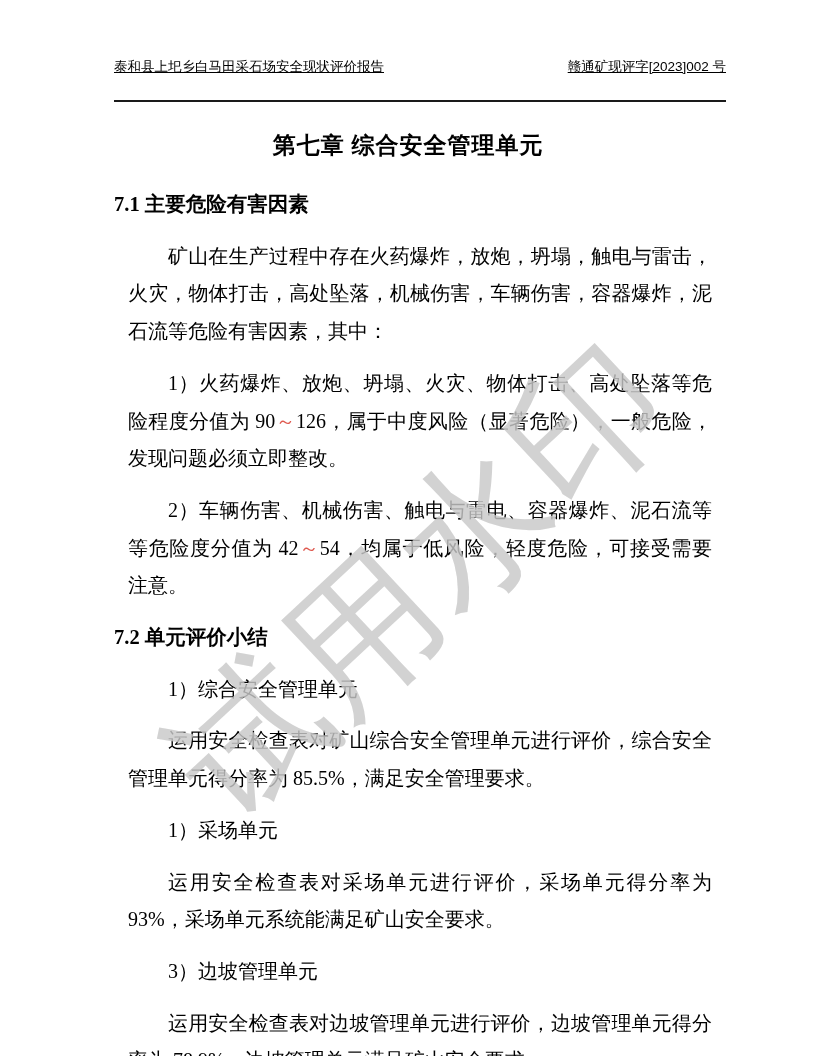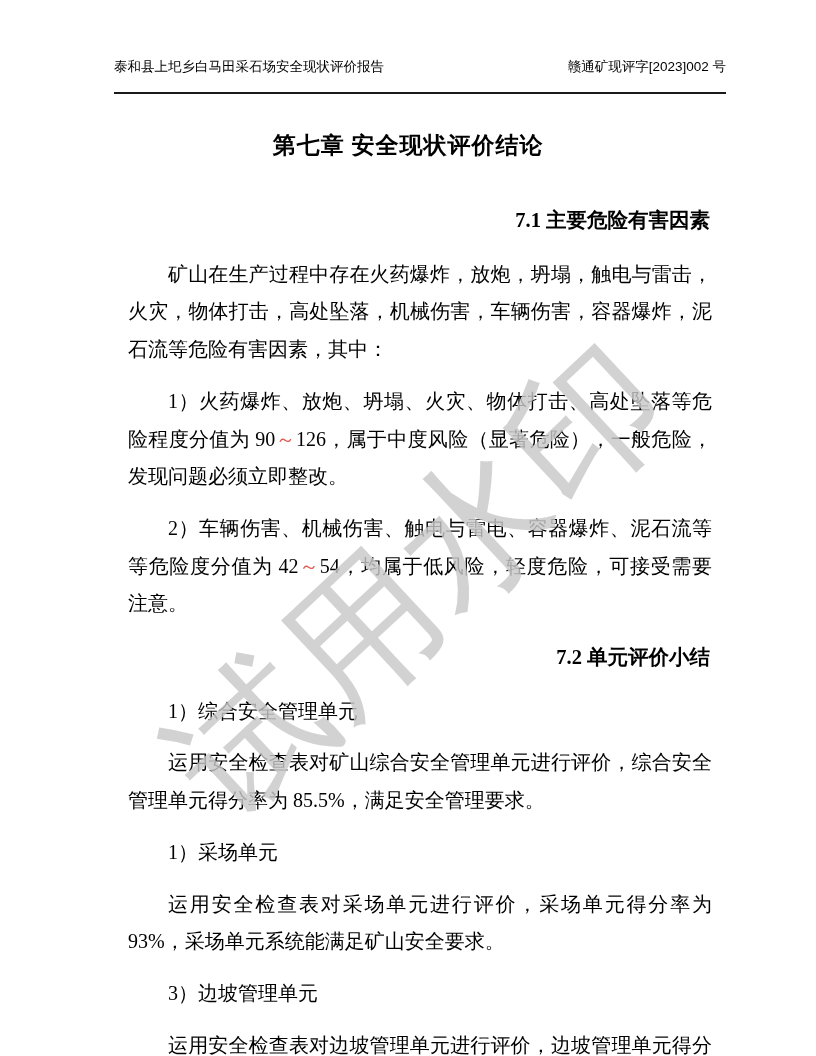--- a/index.html
+++ b/index.html
@@ -18,22 +18,23 @@
     position: absolute;
     left: 114px;
     right: 90px;
     top: 57px;
     display: flex;
     justify-content: space-between;
     align-items: flex-end;
     font-family: "Liberation Sans", "DejaVu Sans", sans-serif;
     font-size: 13.5px;
     line-height: 19px;
-    padding-bottom: 16px;
+    padding-bottom: 24px;
     border-bottom: 2px solid #1a1a1a;
+    text-decoration: underline;
   }
   
   .doc-title {
     position: absolute;
     top: 126px;
     left: 0;
     right: 0;
     text-align: center;
     font-size: 23px;
     font-weight: bold;
@@ -45,25 +46,25 @@
     position: absolute;
     left: 114px;
     right: 90px;
     top: 186px;
     font-size: 20px;
     line-height: 37.7px;
     text-align: justify;
     text-justify: inter-character;
   }
   .sec-heading {
-    margin: 16px;
+    margin: 0;
     font-size: 20.5px;
     font-weight: bold;
     line-height: 37.7px;
-    text-align: right;
+    text-align: left;
   }
   .para { margin: 14px; text-indent: 2em; }
   .tilde-red {  }
   
   .watermark {
     position: absolute;
     left: 420px;
     top: 580px;
     transform: translate(-50%, -50%) rotate(-43deg);
     transform-origin: center center;
@@ -80,21 +81,21 @@
 </head>
 <body>
 
 <div class="page">
 
   <div class="hdr">
     <span>泰和县上圯乡白马田采石场安全现状评价报告</span>
     <span>赣通矿现评字[2023]002 号</span>
   </div>
 
-  <div class="doc-title">第七章 安全现状评价结论</div>
+  <div class="doc-title">第七章 综合安全管理单元</div>
 
   <main class="content">
       <h2 class="sec-heading">7.1 主要危险有害因素</h2>
       <p class="para"><span>矿山在生产过程中存在火药爆炸，放炮，坍塌，触电与雷击，火灾，物体打击，高处坠落，机械伤害，车辆伤害，容器爆炸，泥石流等危险有害因素，其中：</span></p>
       <p class="para"><span>1）火药爆炸、放炮、坍塌、火灾、物体打击、高处坠落等危险程度分值为 90</span><span class="tilde-red" style="color: rgb(223, 90, 80);">～</span><span>126，属于中度风险（显著危险），一般危险，发现问题必须立即整改。</span></p>
       <p class="para"><span>2）车辆伤害、机械伤害、触电与雷电、容器爆炸、泥石流等等危险度分值为 42</span><span class="tilde-red" style="color: rgb(223, 90, 80);">～</span><span>54，均属于低风险，轻度危险，可接受需要注意。</span></p>
       <h2 class="sec-heading">7.2 单元评价小结</h2>
       <p class="para"><span>1）综合安全管理单元</span></p>
       <p class="para"><span>运用安全检查表对矿山综合安全管理单元进行评价，综合安全管理单元得分率为 85.5%，满足安全管理要求。</span></p>
       <p class="para"><span>1）采场单元</span></p>

